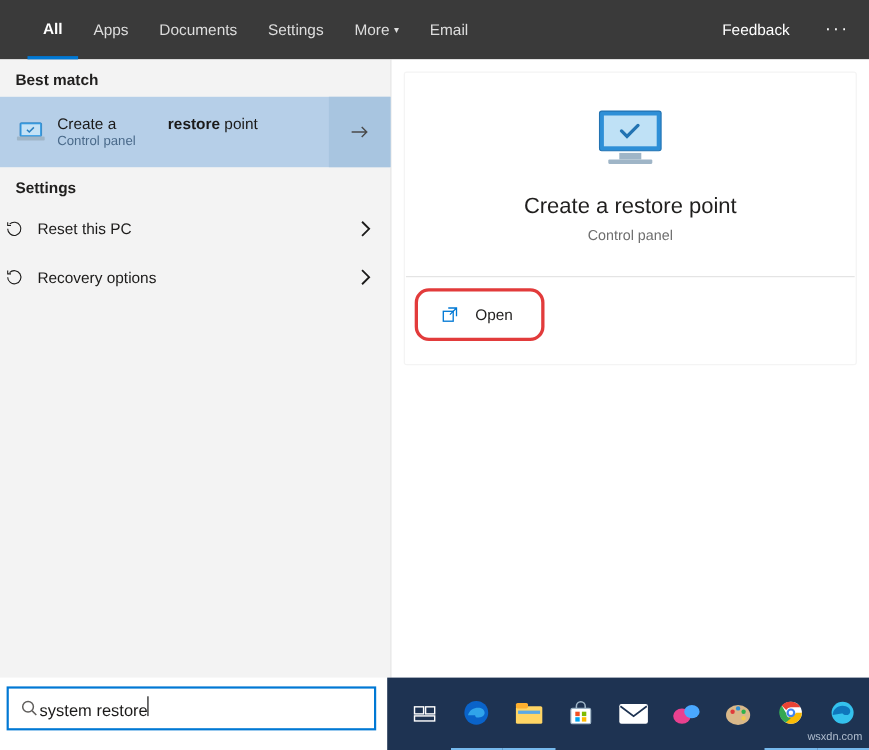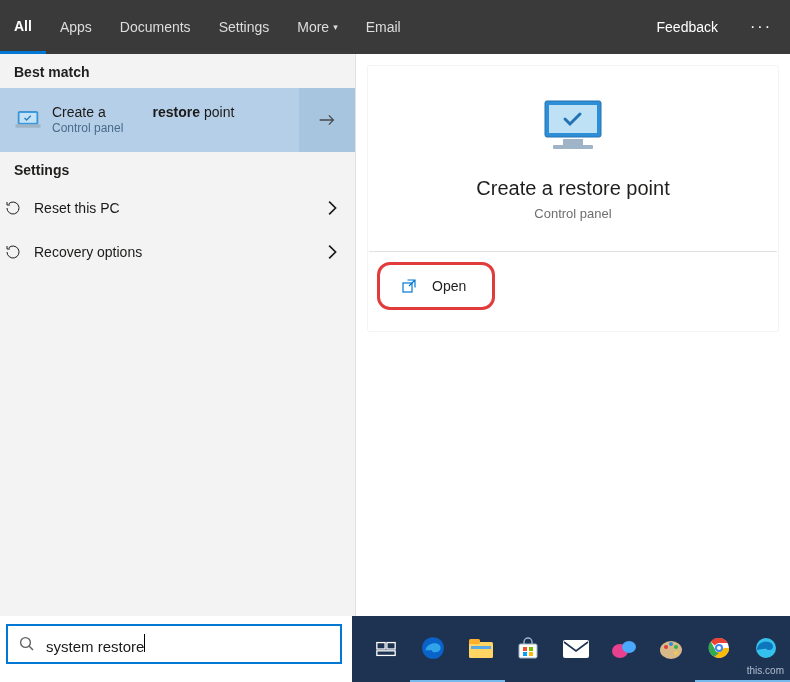--- a/index.html
+++ b/index.html
@@ -1,20 +1,20 @@
 <!DOCTYPE html>
 <html><head>
 <meta charset="utf-8">
 <style>
   * { box-sizing: border-box; margin: 0; padding: 0; font-family: "Segoe UI", Tahoma, sans-serif; }
   body { width: 790px; height: 682px; overflow: hidden; background: #fff; position: relative; }
 
   
   .topbar { height: 54px; background: #3a3a3a; display: flex; align-items: stretch; color: #fff; font-size: 14px; }
-  .tabs { display: flex; }
+  .tabs { display: flex; padding-left: 25px; }
   .tab { padding: 0 14px; display: flex; align-items: center; cursor: pointer; position: relative; color: #ddd; }
   .tab.active { color: #fff; font-weight: 600; border-bottom: 3px solid #0078d4; }
   .more-chev { margin-left: 4px; font-size: 9px; }
   .topbar .right { margin-left: auto; display: flex; align-items: center; justify-content: center; }
   .feedback { padding: 0 14px; display: flex; align-items: center; cursor: pointer; }
   .ellipsis { padding: 0 18px; display: flex; align-items: center; cursor: pointer; font-size: 16px; letter-spacing: 2px; }
 
   .body { display: flex; height: 562px; }
 
   
@@ -42,21 +42,21 @@
   .monitor-wrap { display: flex; justify-content: center; }
   .card-title { font-size: 20px; color: #201f1e; margin-top: 22px; font-weight: 400; }
   .card-sub { font-size: 13px; color: #6e6e6e; margin-top: 6px; }
   .divider { height: 1px; background: #e1e1e1; margin: 4px 0 10px; }
   .open-row { display: inline-flex; align-items: center; height: 48px; padding: 0 26px 0 20px; margin-left: 8px; cursor: pointer; gap: 14px; border: 3px solid #e23b3b; border-radius: 13px; }
   .open-row .label { font-size: 14px; color: #201f1e; }
 
   
   .searchbar { position: absolute; left: 6px; bottom: 18px; width: 336px; height: 40px; border: 2px solid #0078d4; background: #fff; display: flex; align-items: center; padding: 0 10px; }
   .searchbar svg { width: 18px; height: 18px; stroke: #605e5c; flex-shrink:0; }
-  .searchbar .q { border: none; outline: none; font-size: 15px; margin-left: 10px; flex: 1; color: #1b1a19; }
+  .searchbar .q { border: none; outline: none; font-size: 15px; flex: 1; color: #1b1a19; }
   .caret { display:inline-block; width:1px; height:18px; background:#000; animation:blink 1s step-end infinite; }
   @keyframes blink { 50% { opacity:0; } }
 
   
   .taskbar { position: absolute; left: 352px; bottom: 0; right: 0; height: 66px; background: linear-gradient(#1e3352,#1e3352); display: flex; align-items: center; padding-left: 10px; gap: 0; }
   .tbitem { width: 49px; height: 66px; display: flex; align-items: center; justify-content: center; cursor: pointer; }
   .tb-under { border-bottom: 2px solid #76b9ed; }
   .watermark { position:absolute; right:6px; bottom:6px; font-size:10px; color:#c8d4e3; opacity:0.85; }
 </style>
 </head>
@@ -230,14 +230,14 @@
         <circle cx="12" cy="12" r="4" fill="#4285f4"></circle>
         <circle cx="12" cy="12" r="2" fill="#fff"></circle>
       </svg>
   </div>
   <div class="tbitem tb-under">
     <svg width="24" height="24" viewBox="0 0 24 24">
         <circle cx="12" cy="12" r="10" fill="#34c1ed"></circle>
         <path d="M3 14c0-6 6-10 12-8 4 1.4 5 5 3 7-2 2-6 1-6-1 0-2 3-2 3 0" fill="#0e76bc"></path>
       </svg>
   </div>
-  <div class="watermark">this.com</div>
+  <div class="watermark">wsxdn.com</div>
 </div>
 
 </body></html>

